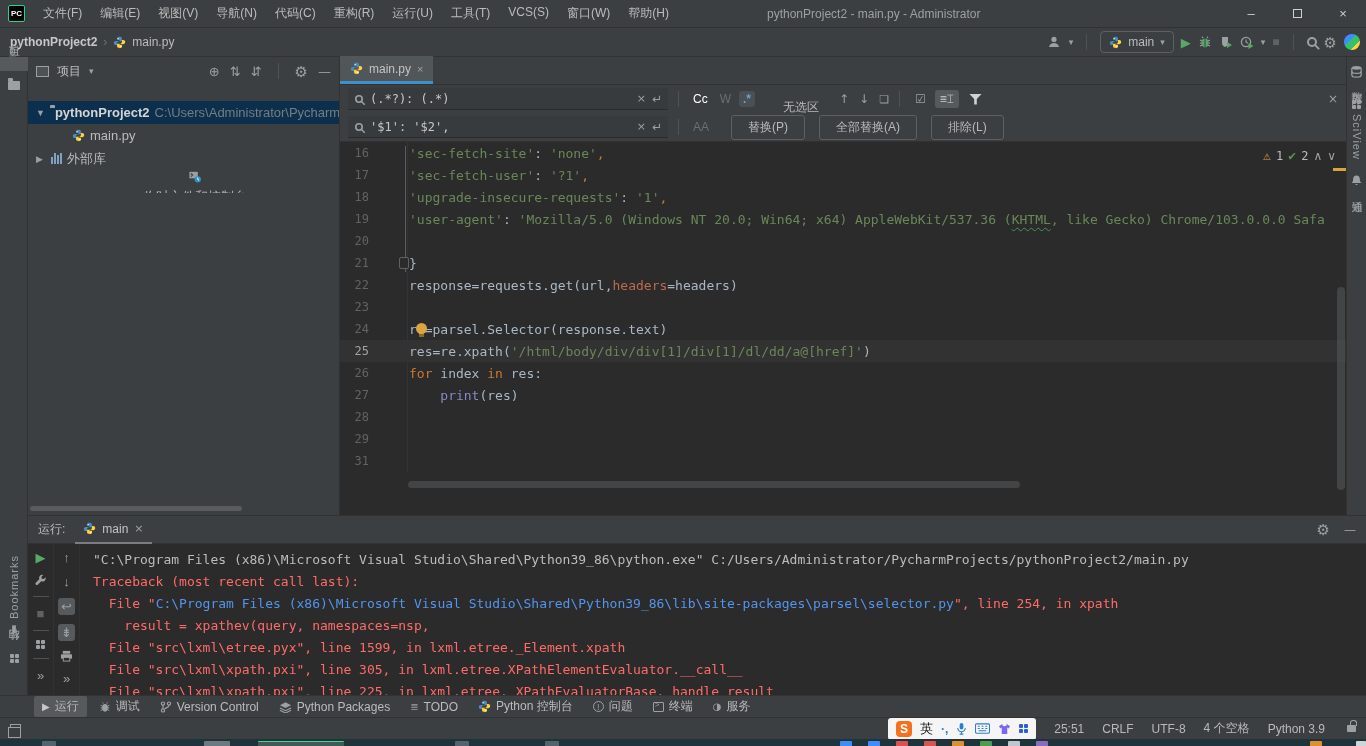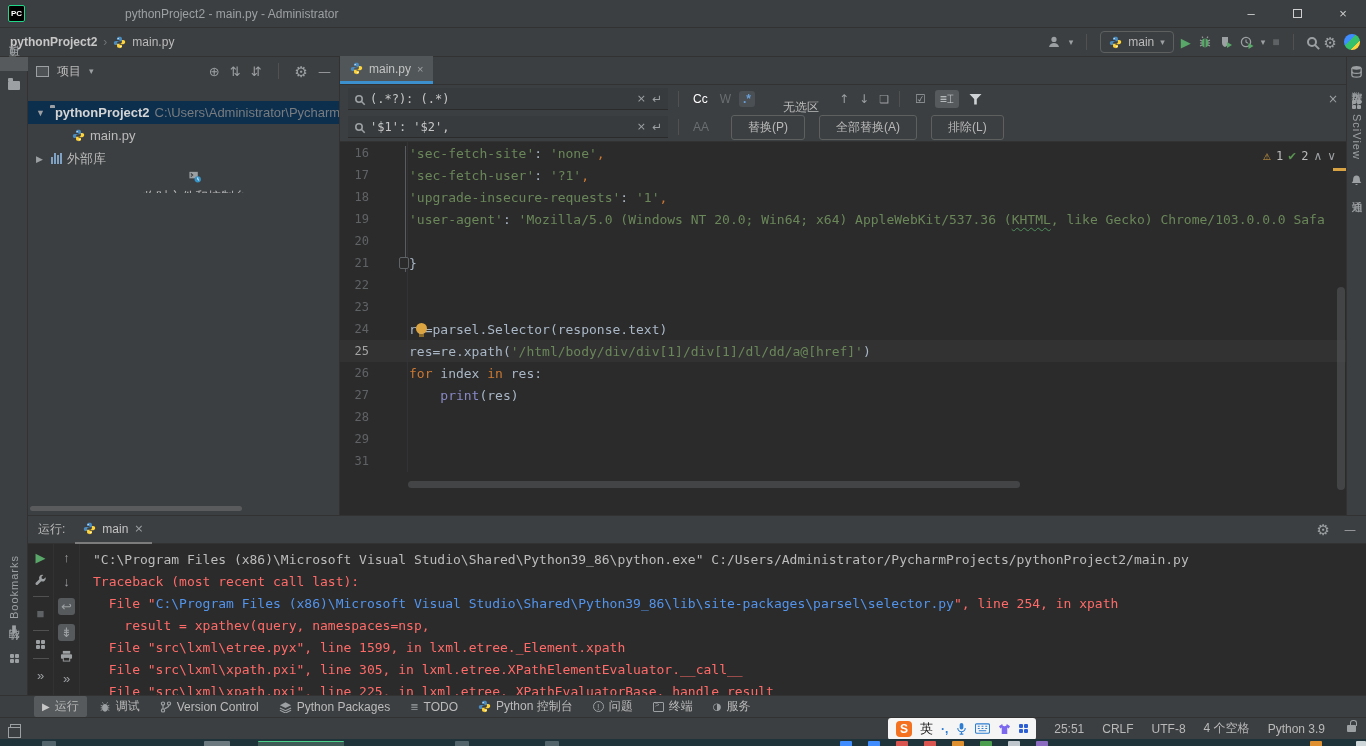--- a/index.html
+++ b/index.html
@@ -157,20 +157,33 @@
 
   
   .taskbar{position:absolute;left:0;top:739px;width:1366px;height:7px;background:#1f343a;}
   .tb{position:absolute;bottom:0;height:5px;border-radius:1px 1px 0 0;}
 </style>
 </head>
 <body>
 
 <div class="titlebar">
   <div class="pc-logo">PC</div>
+  <div class="menus">
+    <span>文件(F)</span>
+    <span>编辑(E)</span>
+    <span>视图(V)</span>
+    <span>导航(N)</span>
+    <span>代码(C)</span>
+    <span>重构(R)</span>
+    <span>运行(U)</span>
+    <span>工具(T)</span>
+    <span>VCS(S)</span>
+    <span>窗口(W)</span>
+    <span>帮助(H)</span>
+  </div>
   <div class="win-title">pythonProject2 - main.py - Administrator</div>
   <div class="win-controls">
     <div>–</div>
     <div>
         <span class="maxbox"></span>
       </div>
     <div>×</div>
   </div>
 </div>
 
@@ -381,21 +394,21 @@
       <span class="gl">∧</span>
       <span class="gl">∨</span>
     </div>
     <div>
         <div class="crow"><span class="gut">16</span><span class="ctext"><span class="tok-s">'sec-fetch-site'</span><span class="tok-d">: </span><span class="tok-s">'none'</span><span class="tok-o">,</span></span></div>
         <div class="crow"><span class="gut">17</span><span class="ctext"><span class="tok-s">'sec-fetch-user'</span><span class="tok-d">: </span><span class="tok-s">'?1'</span><span class="tok-o">,</span></span></div>
         <div class="crow"><span class="gut">18</span><span class="ctext"><span class="tok-s">'upgrade-insecure-requests'</span><span class="tok-d">: </span><span class="tok-s">'1'</span><span class="tok-o">,</span></span></div>
         <div class="crow"><span class="gut">19</span><span class="ctext"><span class="tok-s">'user-agent'</span><span class="tok-d">: </span><span class="tok-s">'Mozilla/5.0 (Windows NT 20.0; Win64; x64) AppleWebKit/537.36 (</span><span class="tok-sw">KHTML</span><span class="tok-s">, like Gecko) Chrome/103.0.0.0 Safa</span></span></div>
         <div class="crow"><span class="gut">20</span><span class="ctext"></span></div>
         <div class="crow"><span class="gut">21</span><span class="ctext"><span class="tok-d">}</span></span><span class="fold-marker"></span></div>
-        <div class="crow"><span class="gut">22</span></div>
+        <div class="crow"><span class="gut">22</span><span class="ctext"><span class="tok-d">response=requests.get(url,</span><span class="tok-p">headers</span><span class="tok-d">=headers)</span></span></div>
         <div class="crow"><span class="gut">23</span><span class="ctext"></span></div>
         <div class="crow"><span class="gut">24</span><span class="ctext"><span class="tok-d">re=parsel.Selector(response.text)</span></span><span class="bulb"></span></div>
         <div class="crow cur"><span class="gut">25</span><span class="ctext"><span class="tok-d">res=re.xpath(</span><span class="tok-s">'/html/body/div/div[1]/div[1]/dl/dd/a@[href]'</span><span class="tok-d">)</span></span></div>
         <div class="crow"><span class="gut">26</span><span class="ctext"><span class="tok-o">for</span><span class="tok-d"> index </span><span class="tok-o">in</span><span class="tok-d"> res:</span></span></div>
         <div class="crow"><span class="gut">27</span><span class="ctext"><span class="tok-d">    </span><span class="tok-b">print</span><span class="tok-d">(res)</span></span></div>
         <div class="crow"><span class="gut">28</span><span class="ctext"></span></div>
         <div class="crow"><span class="gut">29</span><span class="ctext"></span></div>
         <div class="crow"><span class="gut">31</span><span class="ctext"></span></div>
       </div>
     <div class="stripe-mark"></div>

